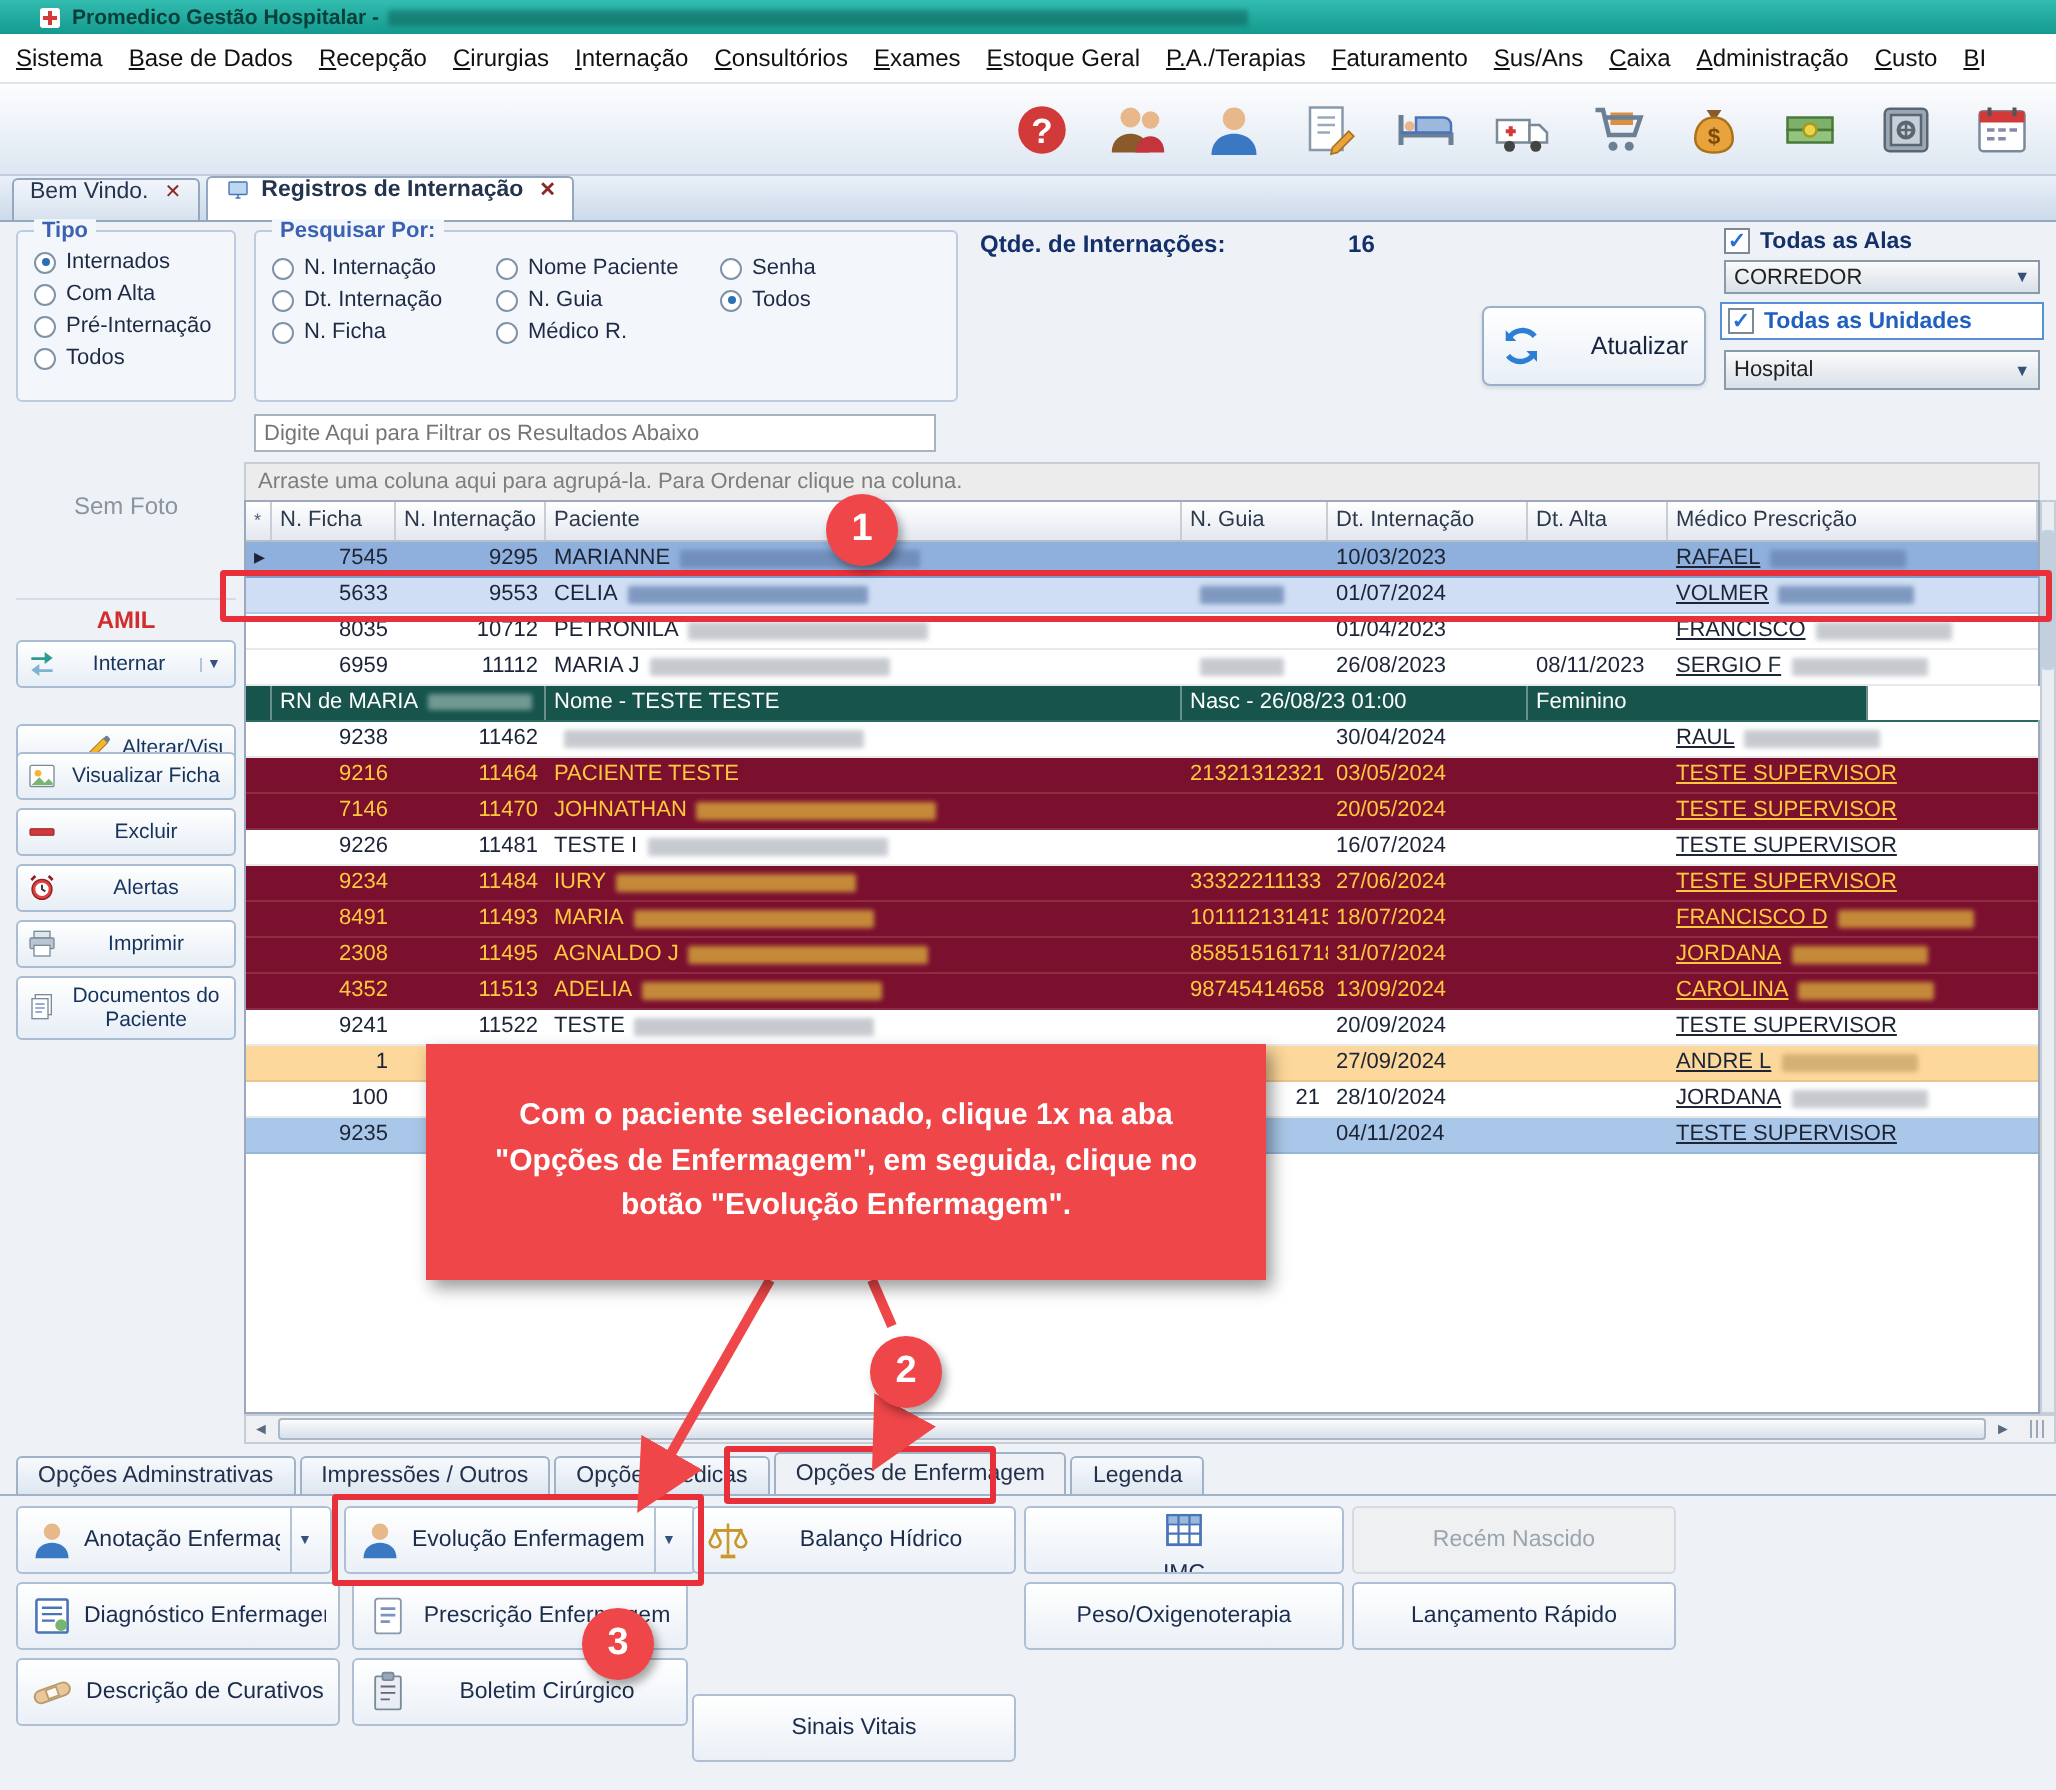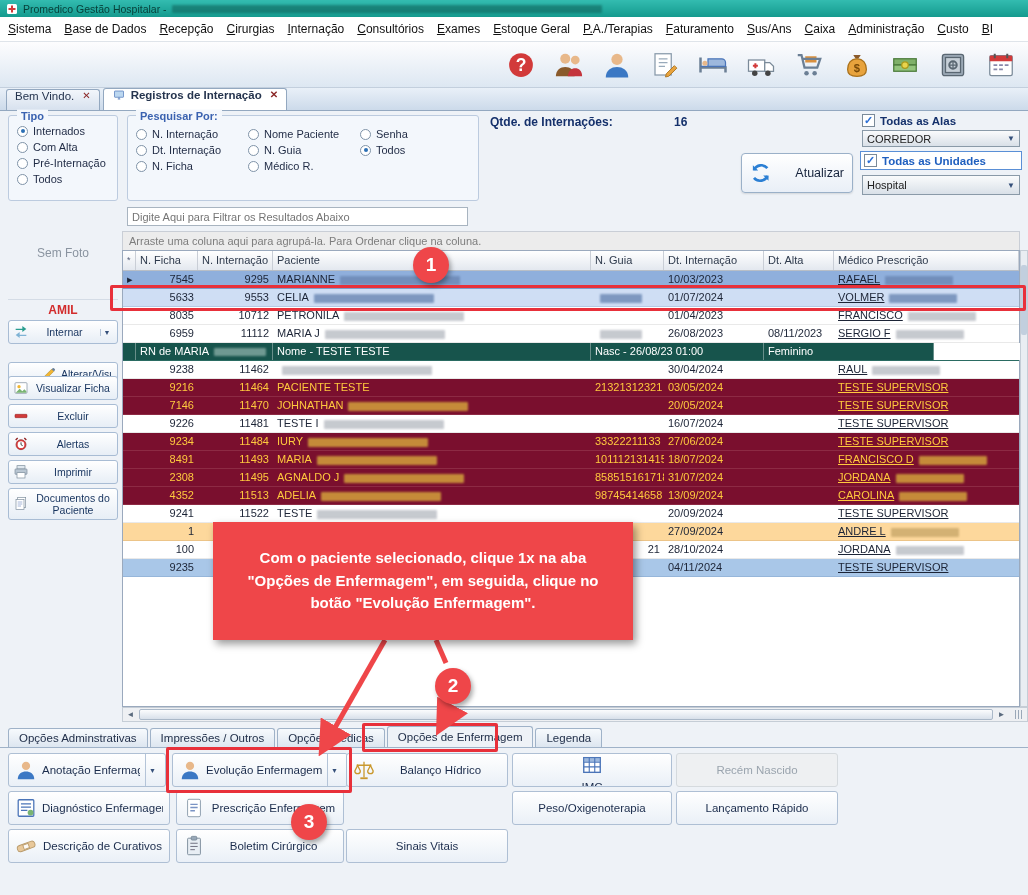--- a/index.html
+++ b/index.html
@@ -3,21 +3,21 @@
 <meta charset="utf-8">
 <style>
   html,body{margin:0;padding:0;background:#cfd8e2;}
   *,*::before,*::after{box-sizing:border-box;}
   .app{position:relative;width:1028px;height:895px;overflow:hidden;
        font-family:"Liberation Sans",sans-serif;background:#eef2f7;color:#1f2a44;}
 
   
   .titlebar{position:absolute;top:0;left:0;right:0;height:17px;
     background:linear-gradient(#33bcb0,#149a8e);display:flex;align-items:center;gap:5px;
-    padding:0 6px;font-size:10.5px;font-weight:normal;color:#07403a;}
+    padding:0 19px;font-size:10.5px;font-weight:bold;color:#07403a;}
   .titlebar .redact-strip{display:inline-block;width:430px;height:8px;border-radius:1px;
     background:rgba(6,64,58,.38);filter:blur(1.2px);}
 
   
   .menubar{position:absolute;top:17px;left:0;right:0;height:25px;background:#ffffff;
     border-bottom:1px solid #dfe4ea;display:flex;align-items:center;gap:13px;padding:0 8px;font-size:12px;color:#111;}
   .mi{display:inline-block;cursor:default;}
   .mi::first-letter{text-decoration:underline;}
 
   
@@ -854,21 +854,21 @@
       <span class="lbl">Descrição de Curativos</span>
     </div>
     <div class="bb" style="left:176px;top:718px;width:168px;">
       <span class="ic">
           <svg>
             <use href="#i-clipboard"></use>
           </svg>
         </span>
       <span class="lbl">Boletim Cirúrgico</span>
     </div>
-    <div class="bb" style="left:346px;top:718px;width:162px;">
+    <div class="bb" style="left:346px;top:736px;width:162px;">
       <span class="lbl">Sinais Vitais</span>
     </div>
 
   </div>
 
   <div class="hl" style="left:110px;top:285px;width:916px;height:26px;"></div>
 
   <div class="hl" style="left:362px;top:723px;width:136px;height:29px;"></div>
   <div class="hl" style="left:166px;top:747px;width:186px;height:46px;"></div>
 

